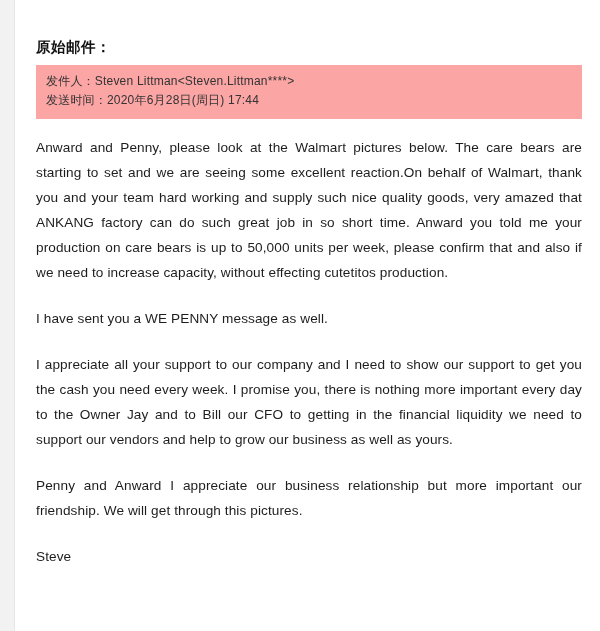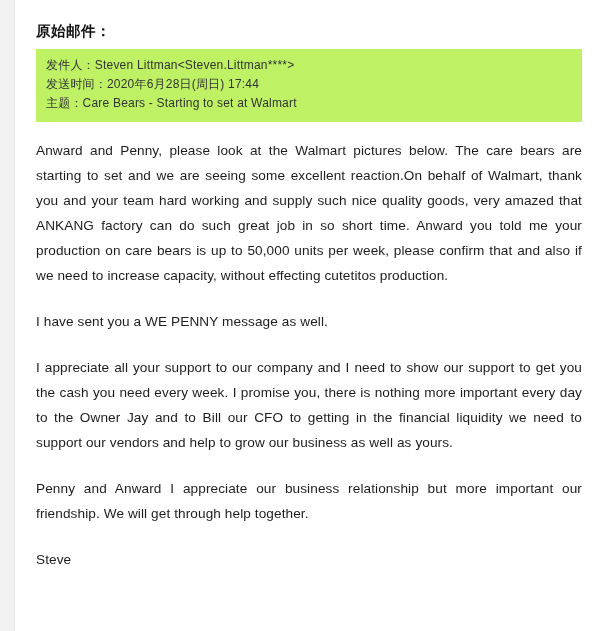--- a/index.html
+++ b/index.html
@@ -35,25 +35,25 @@
     left: 36px;
     top: 0;
     right: 18px;
     box-sizing: border-box;
   }
   .orig-title {
     font-size: 14.5px;
     font-weight: bold;
     color: #111111;
     letter-spacing: 0.5px;
-    margin-top: 22px;
+    margin-top: 38px;
     margin-bottom: 8px;
   }
   .headers {
-    background: #bef264;
+    background: #fca5a5;
     padding: 7px 10px 9px 10px;
     box-sizing: border-box;
   }
   .hdr-row {
     font-size: 12px;
     line-height: 19px;
     color: #333333;
     white-space: nowrap;
     letter-spacing: 0.2px;
   }
@@ -98,29 +98,26 @@
 
       <div class="hdr-row">
         <span class="hdr-label">发件人：</span><span class="hdr-value">Steven Littman&lt;Steven.Littman****&gt;</span>
       </div>
 
 
       <div class="hdr-row">
         <span class="hdr-label">发送时间：</span><span class="hdr-value">2020年6月28日(周日) 17:44</span>
       </div>
 
-      <div class="hdr-row">
-        <span class="hdr-label">主题：</span><span class="hdr-value">Care Bears - Starting to set at Walmart</span>
-      </div>
 
     </div>
 
     <div class="body-text">
       <p class="para">Anward and Penny, please look at the Walmart pictures below. The care bears are starting to set and we are seeing some excellent reaction.On behalf of Walmart, thank you and your team hard working and supply such nice quality goods, very amazed that ANKANG factory can do such great job in so short time. Anward you told me your production on care bears is up to 50,000 units per week, please confirm that and also if we need to increase capacity, without effecting cutetitos production.</p>
       <p class="para">I have sent you a WE PENNY message as well.</p>
       <p class="para">I appreciate all your support to our company and I need to show our support to get you the cash you need every week. I promise you, there is nothing more important every day to the Owner Jay and to Bill our CFO to getting in the financial liquidity we need to support our vendors and help to grow our business as well as yours.</p>
-      <p class="para">Penny and Anward I appreciate our business relationship but more important our friendship. We will get through help together.</p>
+      <p class="para">Penny and Anward I appreciate our business relationship but more important our friendship. We will get through this pictures.</p>
       <p class="para signature">Steve</p>
     </div>
 
   </div>
 
 </div>
 
 </body></html>

